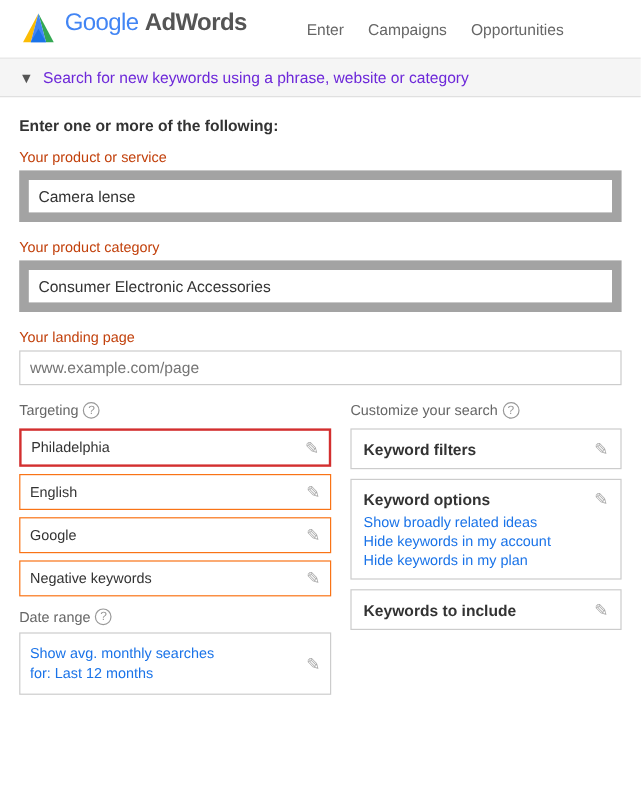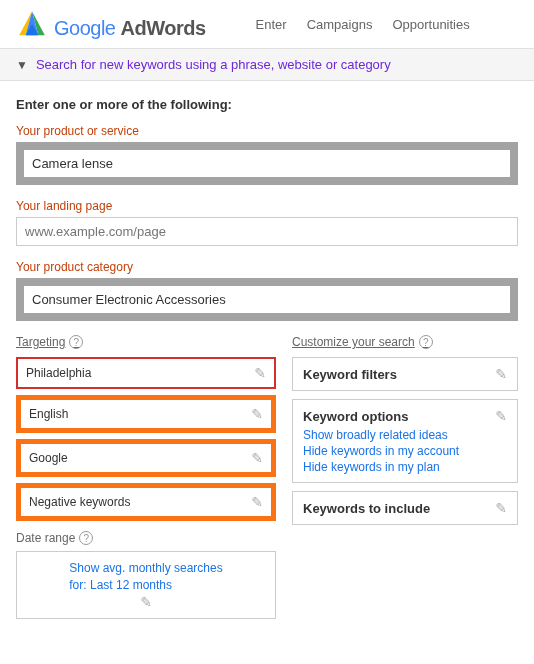--- a/index.html
+++ b/index.html
@@ -14,21 +14,21 @@
     
     .header {
       display: flex;
       align-items: center;
       padding: 8px 16px;
       border-bottom: 1px solid #e0e0e0;
       gap: 20px;
     }
     .logo-area {
       display: flex;
-      align-items: flex-end;
+      align-items: flex-start;
       gap: 6px;
       margin-right: 20px;
     }
     .logo-triangle {
       width: 32px;
       height: 32px;
     }
     .logo-text {
       font-size: 20px;
       color: #555;
@@ -113,40 +113,39 @@
       flex: 1;
     }
 
     .col-header {
       font-size: 12px;
       color: #666;
       margin-bottom: 8px;
       display: flex;
       align-items: center;
       gap: 4px;
-      text-decoration: underline;
     }
     .question-mark {
       display: inline-flex;
       align-items: center;
       justify-content: center;
       width: 14px;
       height: 14px;
       border: 1px solid #999;
       border-radius: 50%;
       font-size: 10px;
       color: #999;
       cursor: pointer;
     }
 
     .targeting-item {
       display: flex;
       align-items: center;
       justify-content: space-between;
-      border: 5px solid #f97316;
+      border: 1px solid #f97316;
       padding: 6px 8px;
       margin-bottom: 6px;
       background: #fff;
       cursor: pointer;
     }
     .targeting-item.highlighted {
       border: 2px solid #d32f2f;
     }
     .targeting-item-text {
       font-size: 12px;
@@ -170,21 +169,20 @@
       align-items: center;
       gap: 4px;
     }
     .date-range-box {
       display: flex;
       align-items: center;
       justify-content: space-between;
       border: 1px solid #ccc;
       padding: 8px;
       background: #fff;
-      flex-direction: column;
     }
     .date-range-text {
       font-size: 12px;
       color: #1a73e8;
       line-height: 1.4;
     }
 
     
     .customize-card {
       border: 1px solid #ccc;
@@ -243,27 +241,27 @@
 
 <div class="main-content">
   <div class="section-title">Enter one or more of the following:</div>
 
   <div class="field-group">
     <div class="field-label">Your product or service</div>
     <input class="field-input highlighted" type="text" value="Camera lense" style="">
   </div>
 
   <div class="field-group">
+    <div class="field-label">Your product category</div>
+    <input class="field-input highlighted" type="text" value="Consumer Electronic Accessories" style="">
+  </div>
+
+  <div class="field-group">
     <div class="field-label">Your landing page</div>
     <input class="field-input placeholder-style" type="text" placeholder="www.example.com/page" style="">
-  </div>
-
-  <div class="field-group">
-    <div class="field-label">Your product category</div>
-    <input class="field-input highlighted" type="text" value="Consumer Electronic Accessories" style="">
   </div>
 
   <div class="two-col">
 
     <div class="col-left">
       <div class="col-header">
         <span>Targeting</span>
         <span class="question-mark">?</span>
       </div>
 

